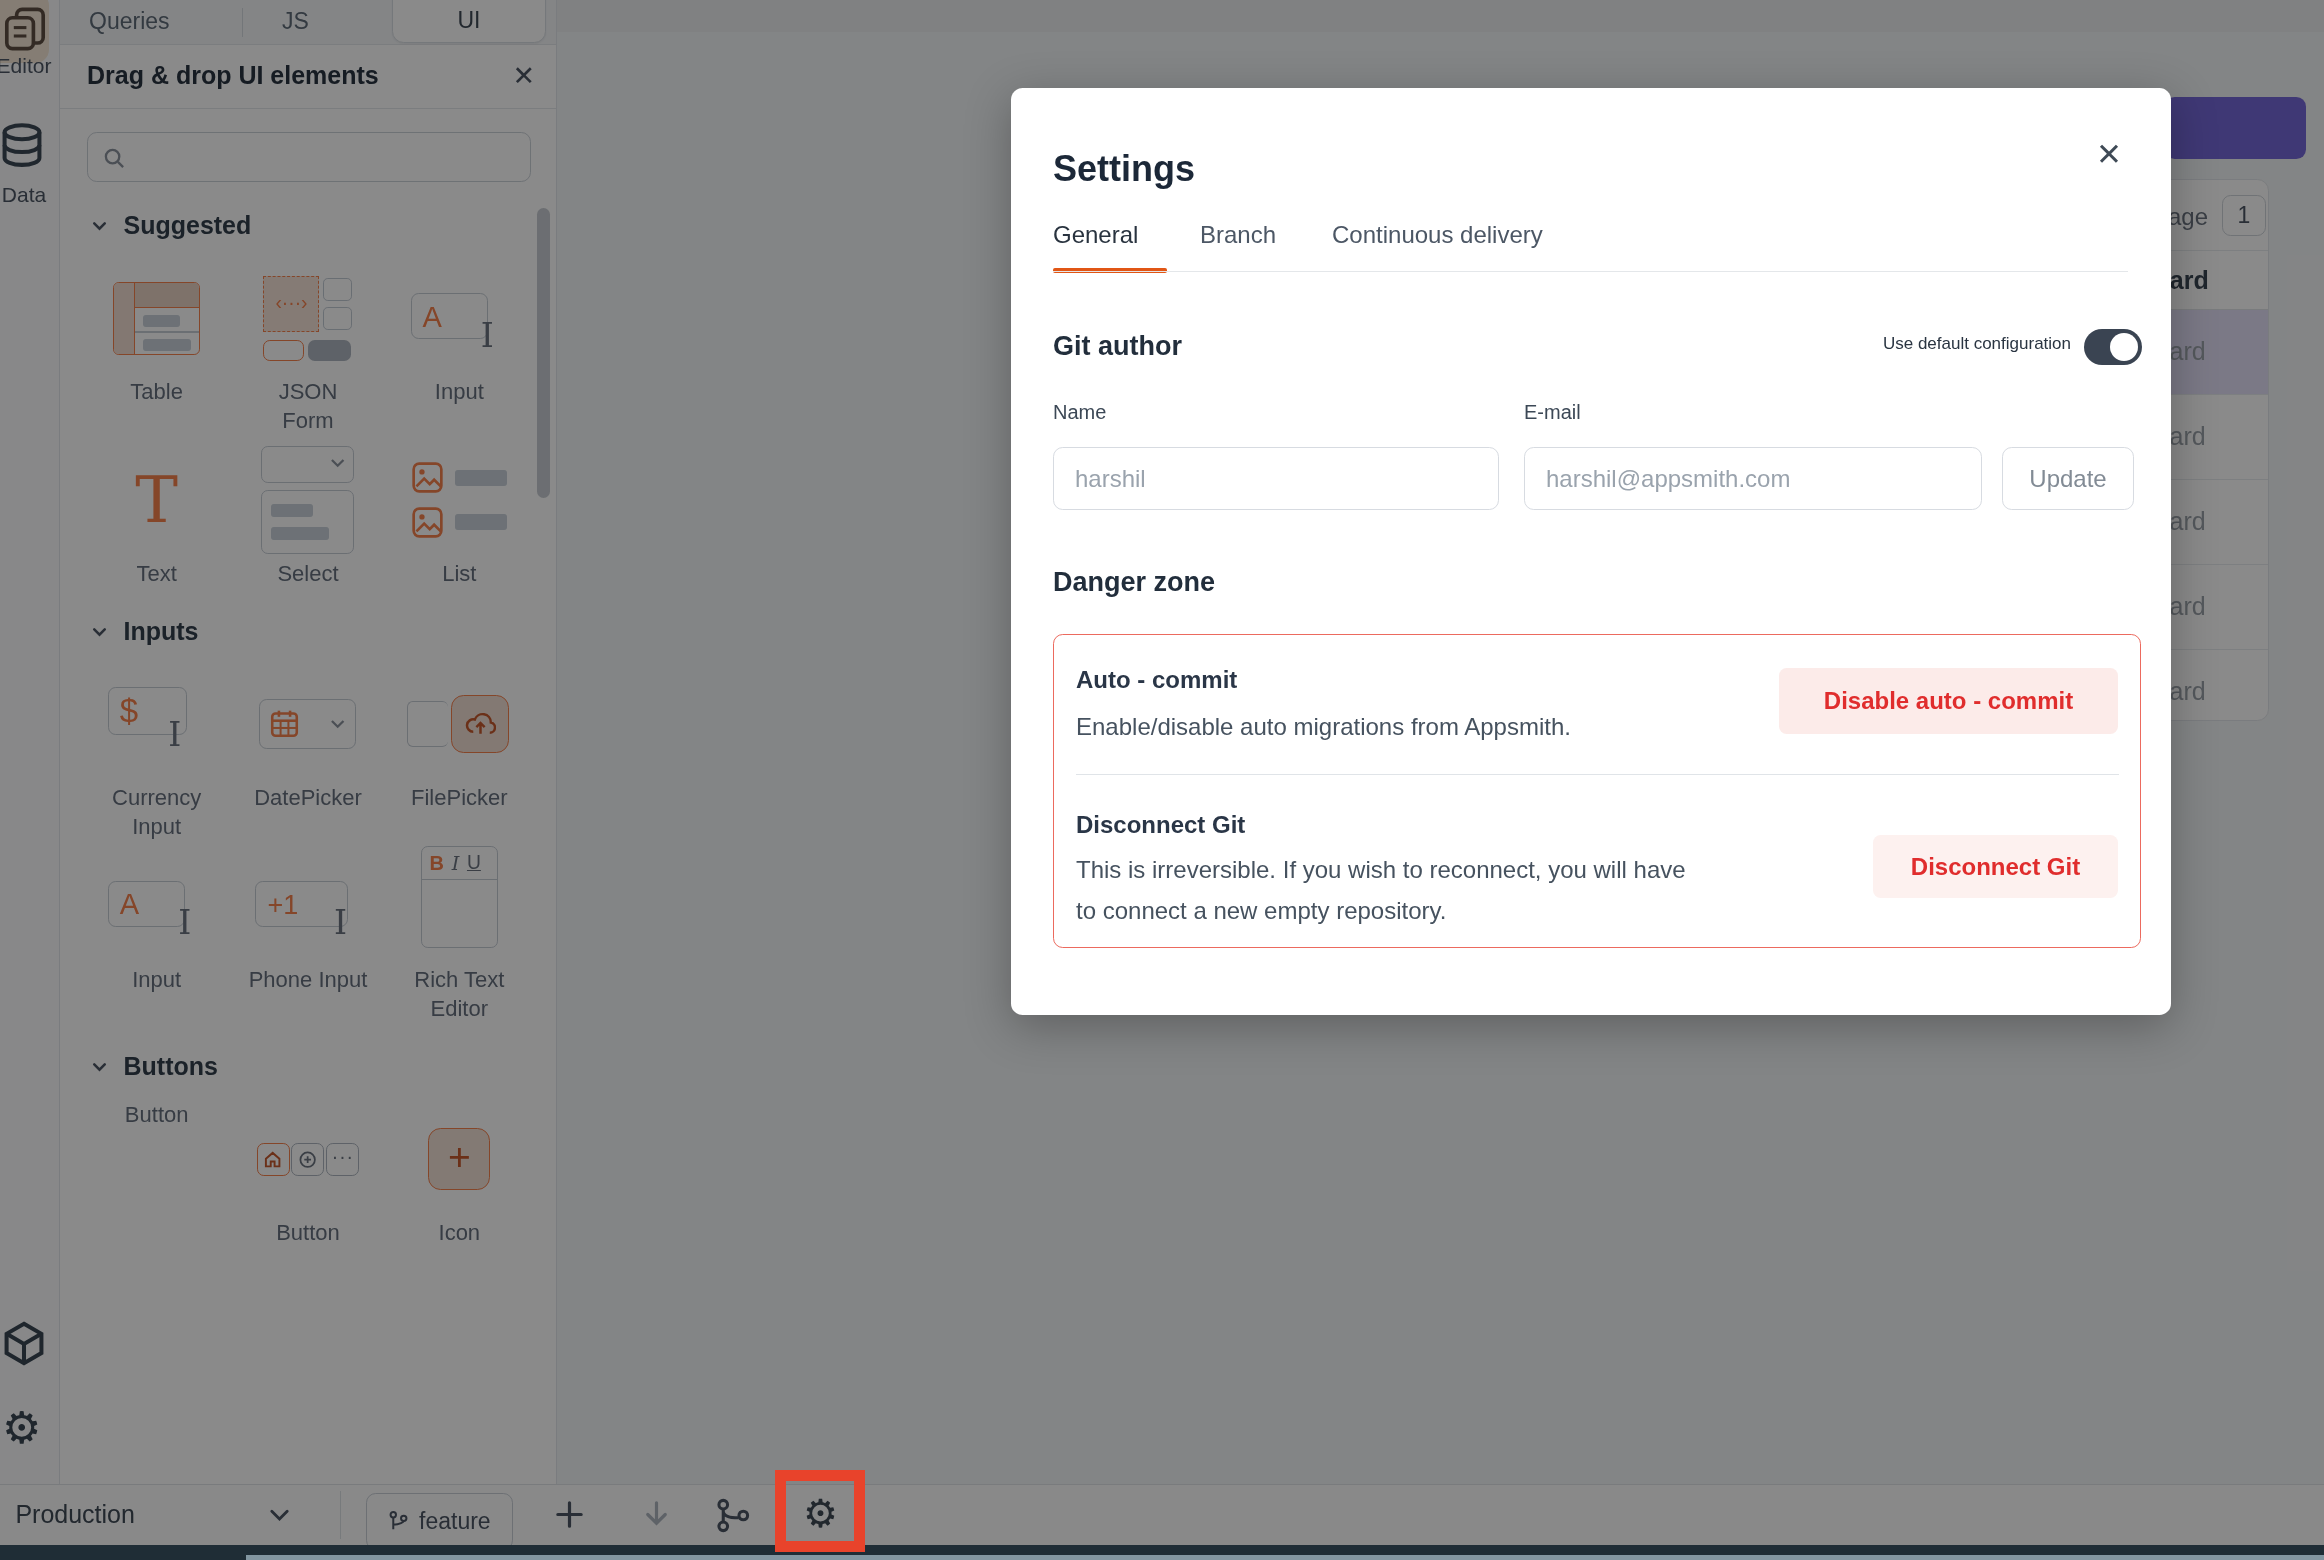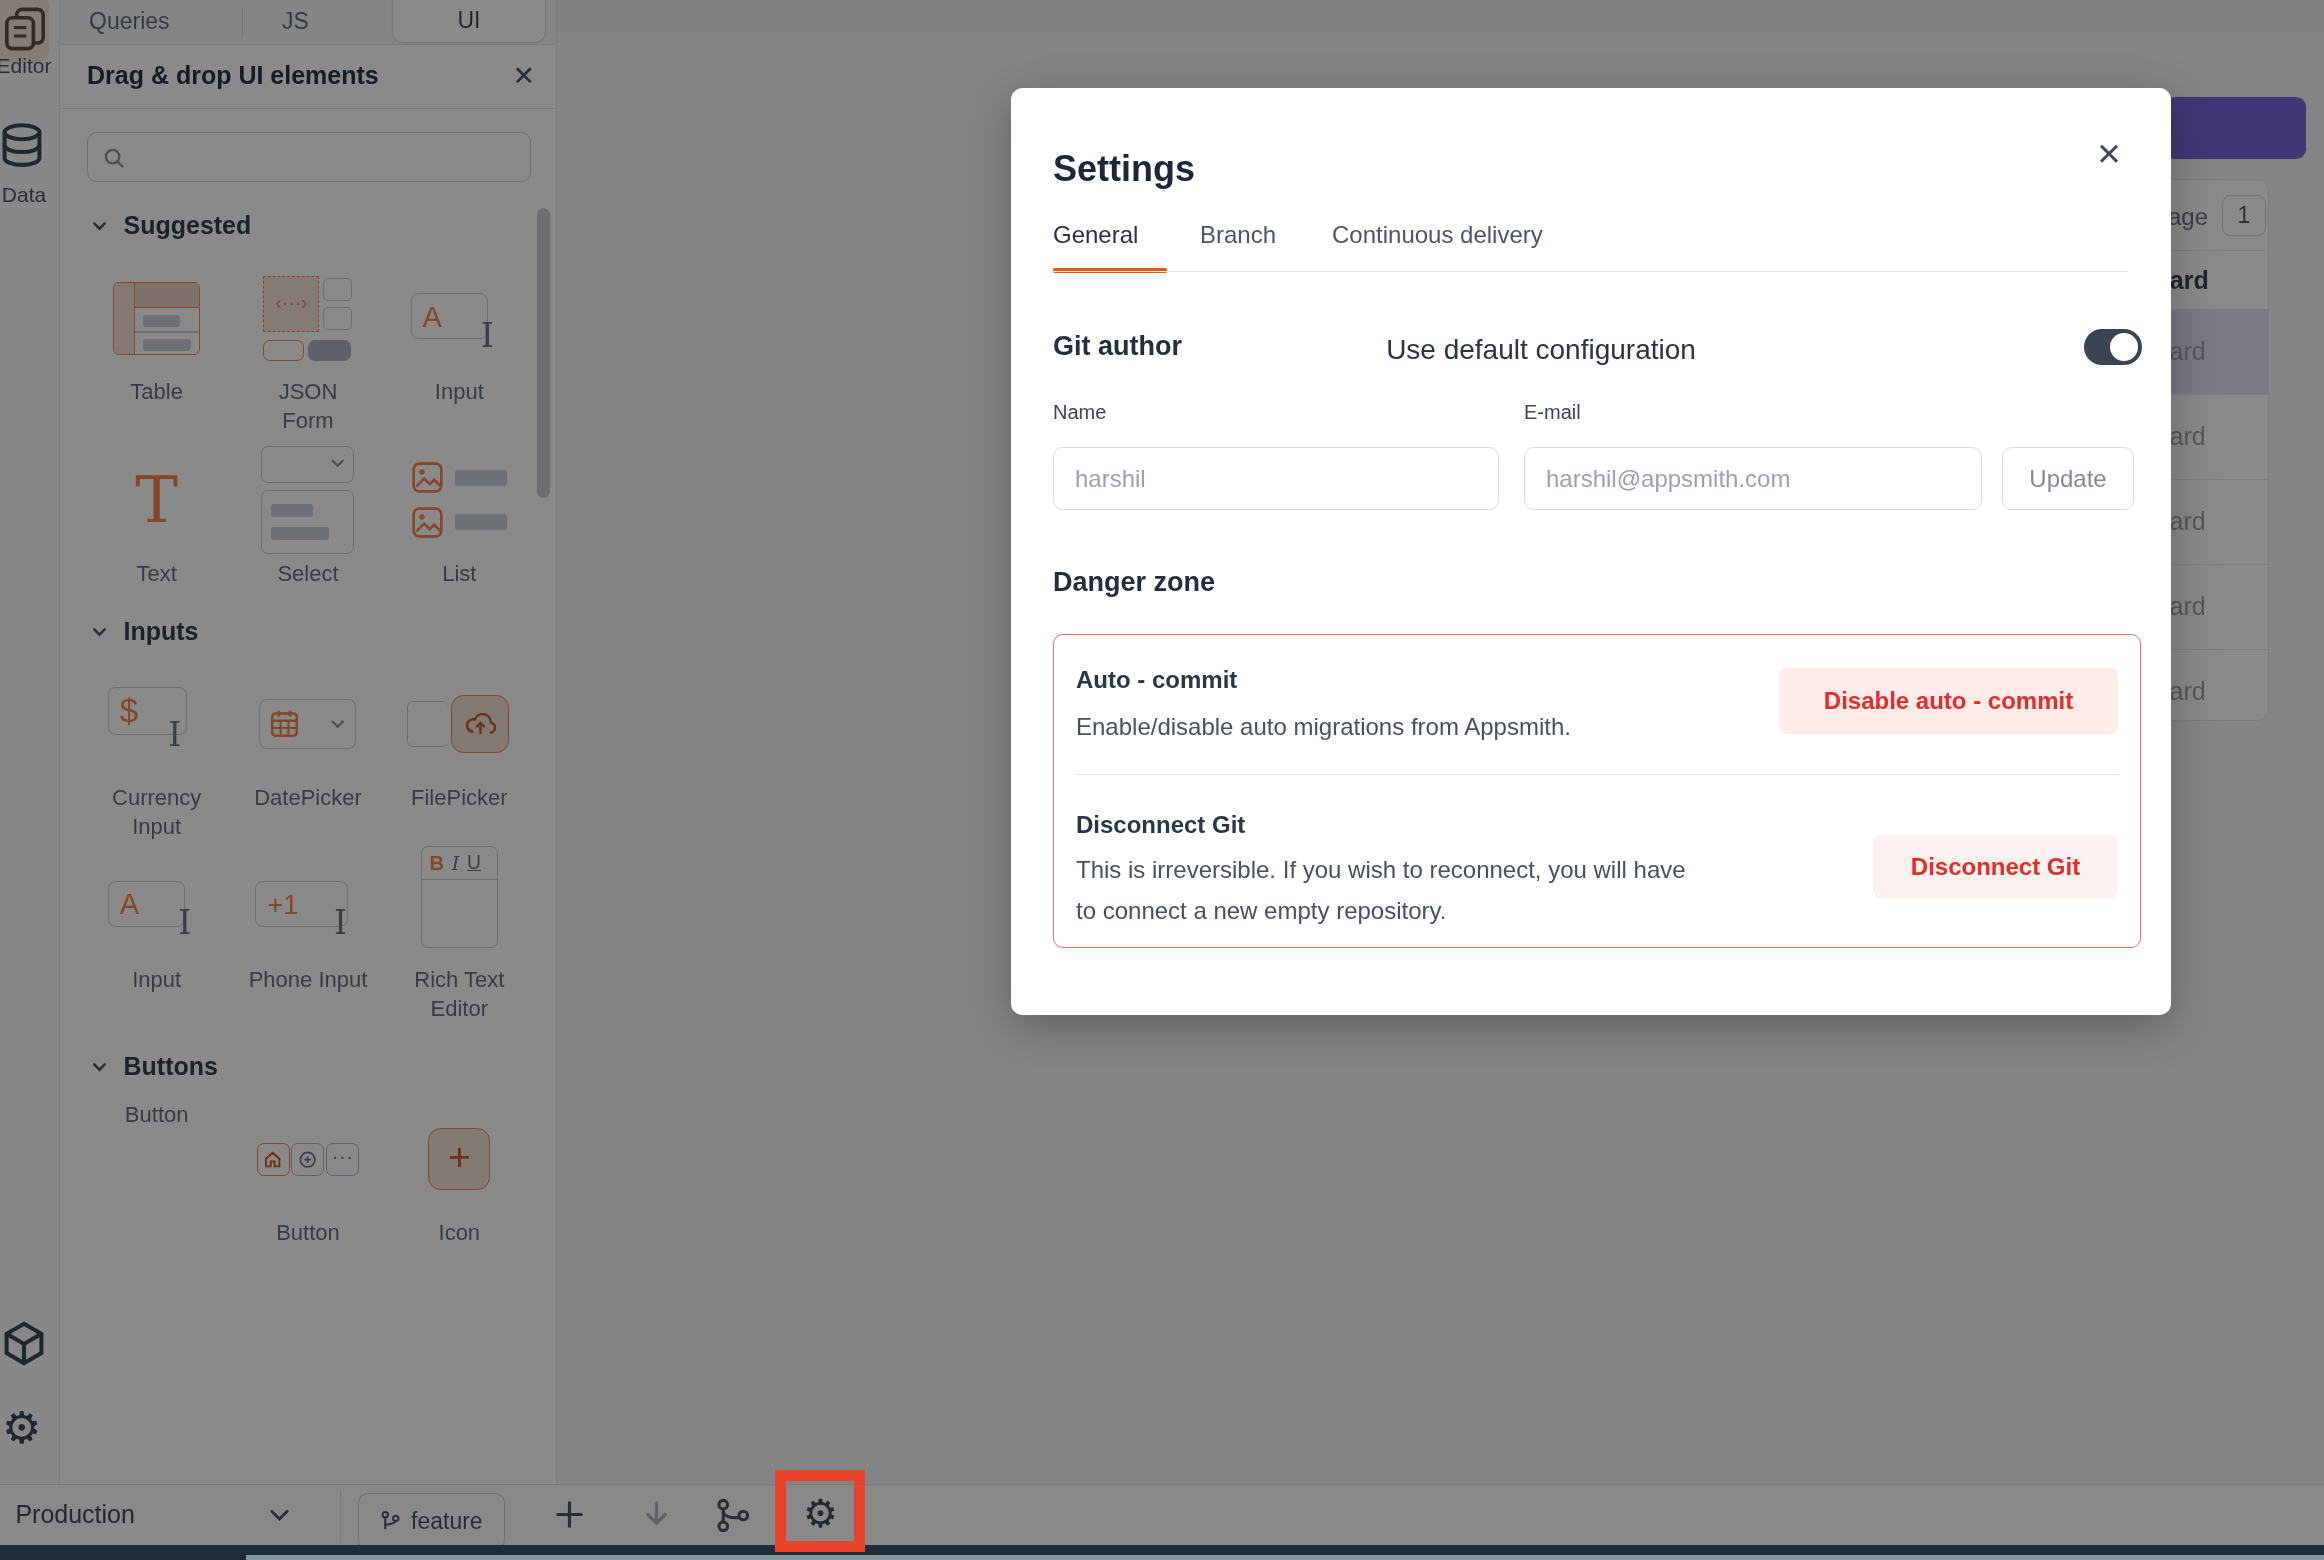--- a/index.html
+++ b/index.html
@@ -50,21 +50,21 @@
   .obox { border:1.9px solid #F5814D; }
   .gybox { border:1.9px solid #C6CDD5; }
   .cursorI { font-family:"DejaVu Serif",serif; color:#6B7480; font-size:33px; line-height:1; }
 
   
   #bottombar { position:absolute; left:0; top:1484px; width:2325px; height:61px; background:#FDFDFE;
     border-top:1px solid #DFE3E7; }
   #env-name { position:absolute; left:15.4px; top:15.4px; font-size:25px; color:#3F4A56; }
   #env-chevron { position:absolute; left:268px; top:23px; }
   #bar-divider { position:absolute; left:340px; top:5.8px; width:1px; height:48px; background:#DDE1E6; }
-  #branch-chip { position:absolute; left:358px; top:7.7px; width:147px; height:57px;
+  #branch-chip { position:absolute; left:366px; top:7.7px; width:147px; height:57px;
     border:1px solid #C9CFD6; border-radius:9.7px; display:flex; align-items:center;
     justify-content:center; gap:9.7px; font-size:23px; color:#4C5664; }
   .bar-ic { position:absolute; top:11.6px; }
 
   
   #canvas { position:absolute; left:557px; top:0; width:1768px; height:1484px; background:#F3F5F7; }
   #canvas-top-strip { position:absolute; left:0; top:0; width:1768px; height:32px; background:#ECEFF1; }
   #primary-btn { position:absolute; left:1608px; top:97px; width:141px; height:62px;
     background:#7568D9; border-radius:9.7px; }
   #widget-card { position:absolute; left:1229px; top:179px; width:483px; height:542px;
@@ -92,22 +92,22 @@
   #modal { position:absolute; left:1011px; top:88px; width:1160px; height:927px; background:#FFFFFF;
     border-radius:11.6px; box-shadow:0 11.6px 46px rgba(0,0,0,.28); }
   #modal-title { position:absolute; left:42px; top:60px; font-size:36px; font-weight:600; color:#1C2838; }
   #modal-close { position:absolute; left:1085px; top:48px; font-size:31px; color:#3F4A56; cursor:pointer; }
   .mtab { position:absolute; top:133px; font-size:24px; color:#4C5765; cursor:pointer; }
   .mtab.active { color:#29333F; }
   #tab-underline { position:absolute; left:42px; top:180px; width:114px; height:4.8px;
     background:#E15615; border-radius:1.9px; }
   #tabs-divider { position:absolute; left:42px; top:183px; width:1075px; height:1px; background:#E4E7EA; }
   #ga-heading { position:absolute; left:42px; top:243px; font-size:27px; font-weight:700; color:#222E3C; }
-  #toggle-label { position:absolute; left:0; top:246px; width:1060px; text-align:center;
-    font-size:28px; color:#2A3542; }
+  #toggle-label { position:absolute; left:0; top:246px; width:1060px; text-align:right;
+    font-size:17px; color:#2A3542; }
   #toggle { position:absolute; left:1073px; top:241px; width:58px; height:36px;
     background:#3A4452; border-radius:18.3px; cursor:pointer; }
   #toggle-knob { position:absolute; right:3.9px; top:3.9px; width:28px; height:28px;
     background:#FFFFFF; border-radius:50%; }
   .field-label { position:absolute; top:313px; font-size:20px; color:#3C4856; }
   .minput { position:absolute; top:359px; height:63px; border:1px solid #D7DBE1; border-radius:9.7px;
     font-size:24px; color:#3F4A56; padding:0 21px; outline:none;
     font-family:"Liberation Sans",sans-serif; background:#fff; }
   .minput::placeholder { color:#9AA3AD; }
   #update-btn { position:absolute; left:991px; top:359px; width:132px; height:63px;

